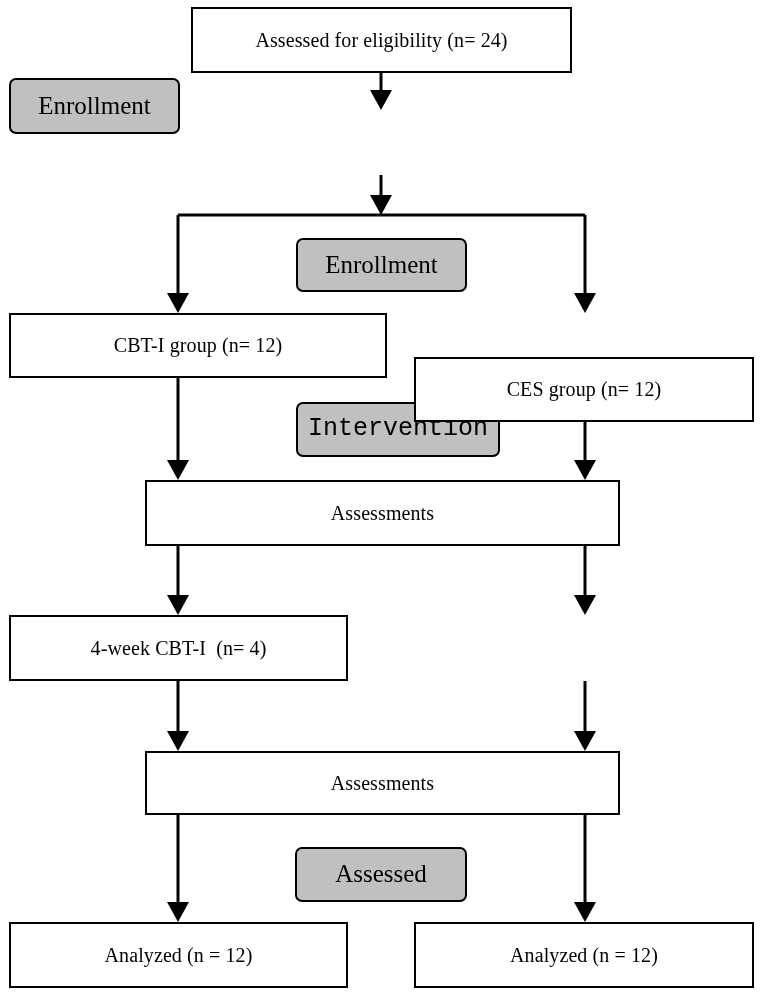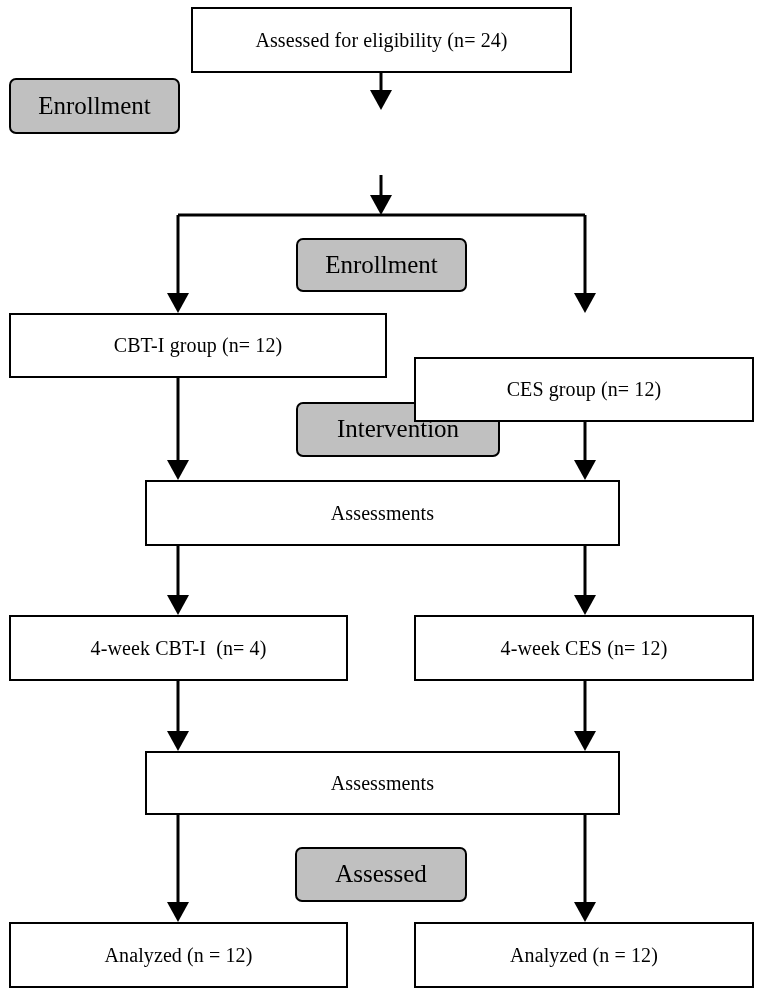--- a/index.html
+++ b/index.html
@@ -88,36 +88,35 @@
         <polygon points="167,902 189,902 178,922" stroke="none"></polygon>
         <line x1="585" y1="815" x2="585" y2="904" stroke-width="3"></line>
         <polygon points="574,902 596,902 585,922" stroke="none"></polygon>
       </g>
   </svg>
 
   <div class="stage-pill" style="left: 9px; top: 78px; width: 171px; height: 56px;">Enrollment</div>
 
   <div class="stage-pill" style="left: 296px; top: 238px; width: 171px; height: 54px;">Enrollment</div>
 
-  <div class="stage-pill" style="left: 296px; top: 402px; width: 204px; height: 55px;">Intervention</div>
+  <div class="stage-pill" style="left: 296px; top: 402px; width: 204px; height: 55px; font-family: Liberation Mono, monospace;">Intervention</div>
 
   <div class="stage-pill" style="left: 295px; top: 847px; width: 172px; height: 55px;">Assessed</div>
 
   <div class="flow-box" style="left: 191px; top: 7px; width: 381px; height: 66px;">Assessed for eligibility (n= 24)</div>
 
 
   <div class="flow-box" style="left: 9px; top: 313px; width: 378px; height: 65px;">CBT-I group (n= 12)</div>
 
   <div class="flow-box" style="left: 414px; top: 313px; width: 340px; height: 65px; margin-top: 44px;">CES group (n= 12)</div>
 
   <div class="flow-box" style="left: 145px; top: 480px; width: 475px; height: 66px;">Assessments</div>
 
   <div class="flow-box" style="left: 9px; top: 615px; width: 339px; height: 66px;">4-week CBT-I  (n= 4)</div>
 
-  <div class="flow-box" style="left: 414px; top: 615px; width: 340px; height: 66px;">4-week CES (n= 12)</div>
 
   <div class="flow-box" style="left: 145px; top: 751px; width: 475px; height: 64px;">Assessments</div>
 
   <div class="flow-box" style="left: 9px; top: 922px; width: 339px; height: 66px;">Analyzed (n = 12)</div>
 
   <div class="flow-box" style="left: 414px; top: 922px; width: 340px; height: 66px;">Analyzed (n = 12)</div>
 
 </div>
 
 </body></html>

